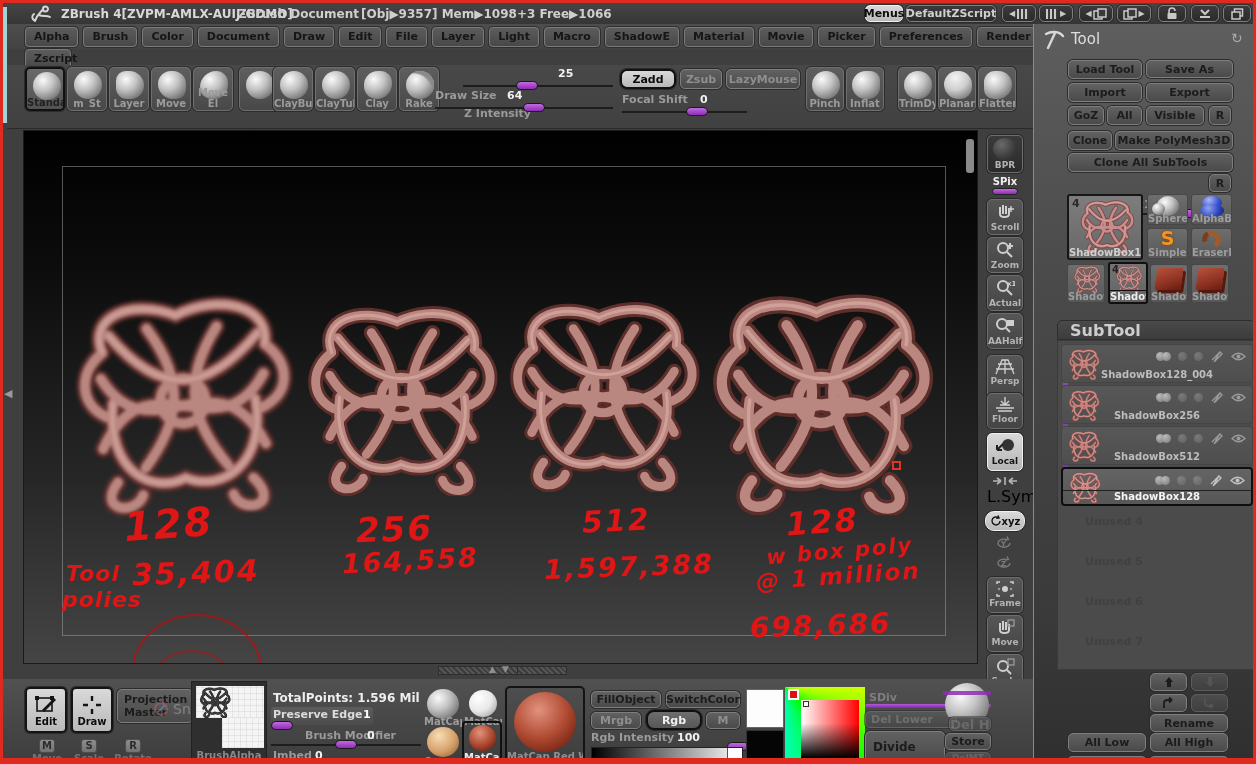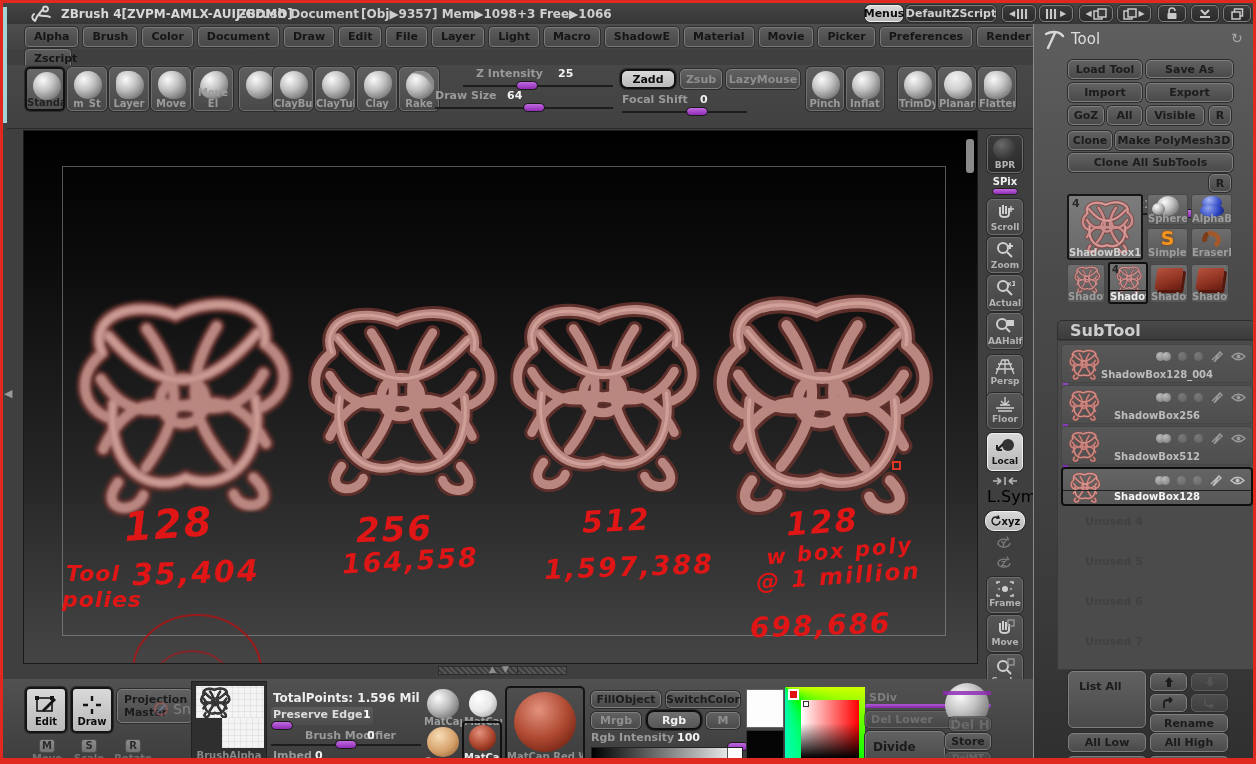--- a/index.html
+++ b/index.html
@@ -230,21 +230,21 @@
   <div class="brush" style="left:935px;top:64px;width:38px;">
     <div class="bs sph" style="left:5px;background:radial-gradient(circle at 40% 25%,#f2f2f2,#cfcfcf 45%,#6f6f6f 90%);border-radius:50% 50% 45% 55%;"></div>
       <div class="bl">Planar</div>
   </div>
   <div class="brush" style="left:975px;top:64px;width:38px;">
     <div class="bs sph" style="left:5px;border-radius:45% 55% 60% 40%;"></div>
       <div class="bl">Flatten</div>
   </div>
 
   <div class="abs" style="left:445px;top:64px;width:165px;height:22px;">
-    <span class="lbl-dim" style="position:absolute;left:28px;font-size:11px;">Z Intensity</span>
+    <span class="lbl-dim" style="position:absolute;left:16px;font-size:11px;margin-top:40px;">Z Intensity</span>
     <span class="lbl-wht" style="position:absolute;left:110px;font-size:11px;">25</span>
     <div class="track" style="left:15px;top:18px;width:150px;"></div>
     <div class="handle" style="left:68px;top:14px;"></div>
   </div>
   <div class="abs" style="left:432px;top:86px;width:178px;height:22px;">
     <span class="lbl-dim" style="position:absolute;left:0;font-size:11px;">Draw Size</span>
     <span class="lbl-wht" style="position:absolute;left:72px;font-size:11px;">64</span>
     <div class="track" style="left:0;top:18px;width:178px;"></div>
     <div class="handle" style="left:88px;top:14px;"></div>
   </div>
@@ -575,21 +575,20 @@
           <circle cx="7.5" cy="5.5" r="2" fill="#c2c2c2"></circle>
         </svg>
     </div>
     <div class="stname" style="color:#f5f5f5;border-top:1px solid #222;">ShadowBox128</div>
   </div>
   <div class="abs" style="left:1082px;top:512px;font-size:11px;font-weight:700;color:#414141;">Unused 4</div>
   <div class="abs" style="left:1082px;top:552px;font-size:11px;font-weight:700;color:#414141;">Unused 5</div>
   <div class="abs" style="left:1082px;top:592px;font-size:11px;font-weight:700;color:#414141;">Unused 6</div>
   <div class="abs" style="left:1082px;top:632px;font-size:11px;font-weight:700;color:#414141;">Unused 7</div>
 
-  <div class="abs btn" style="left:1065px;top:668px;width:78px;height:57px;align-items:flex-start;justify-content:flex-start;padding:8px 0 0 10px;">List All</div>
   <div class="abs btn" style="left:1147px;top:670px;width:37px;height:18px;">
     <svg width="12" height="12" viewBox="0 0 12 12">
         <path d="M6,1 L10,6 H8 V11 H4 V6 H2 Z" fill="#1c1c1c"></path>
       </svg>
   </div>
   <div class="abs btn dim" style="left:1188px;top:670px;width:37px;height:18px;opacity:.55;">
     <svg width="12" height="12" viewBox="0 0 12 12">
         <path d="M6,11 L10,6 H8 V1 H4 V6 H2 Z" fill="#6f6f6f"></path>
       </svg>
   </div>

